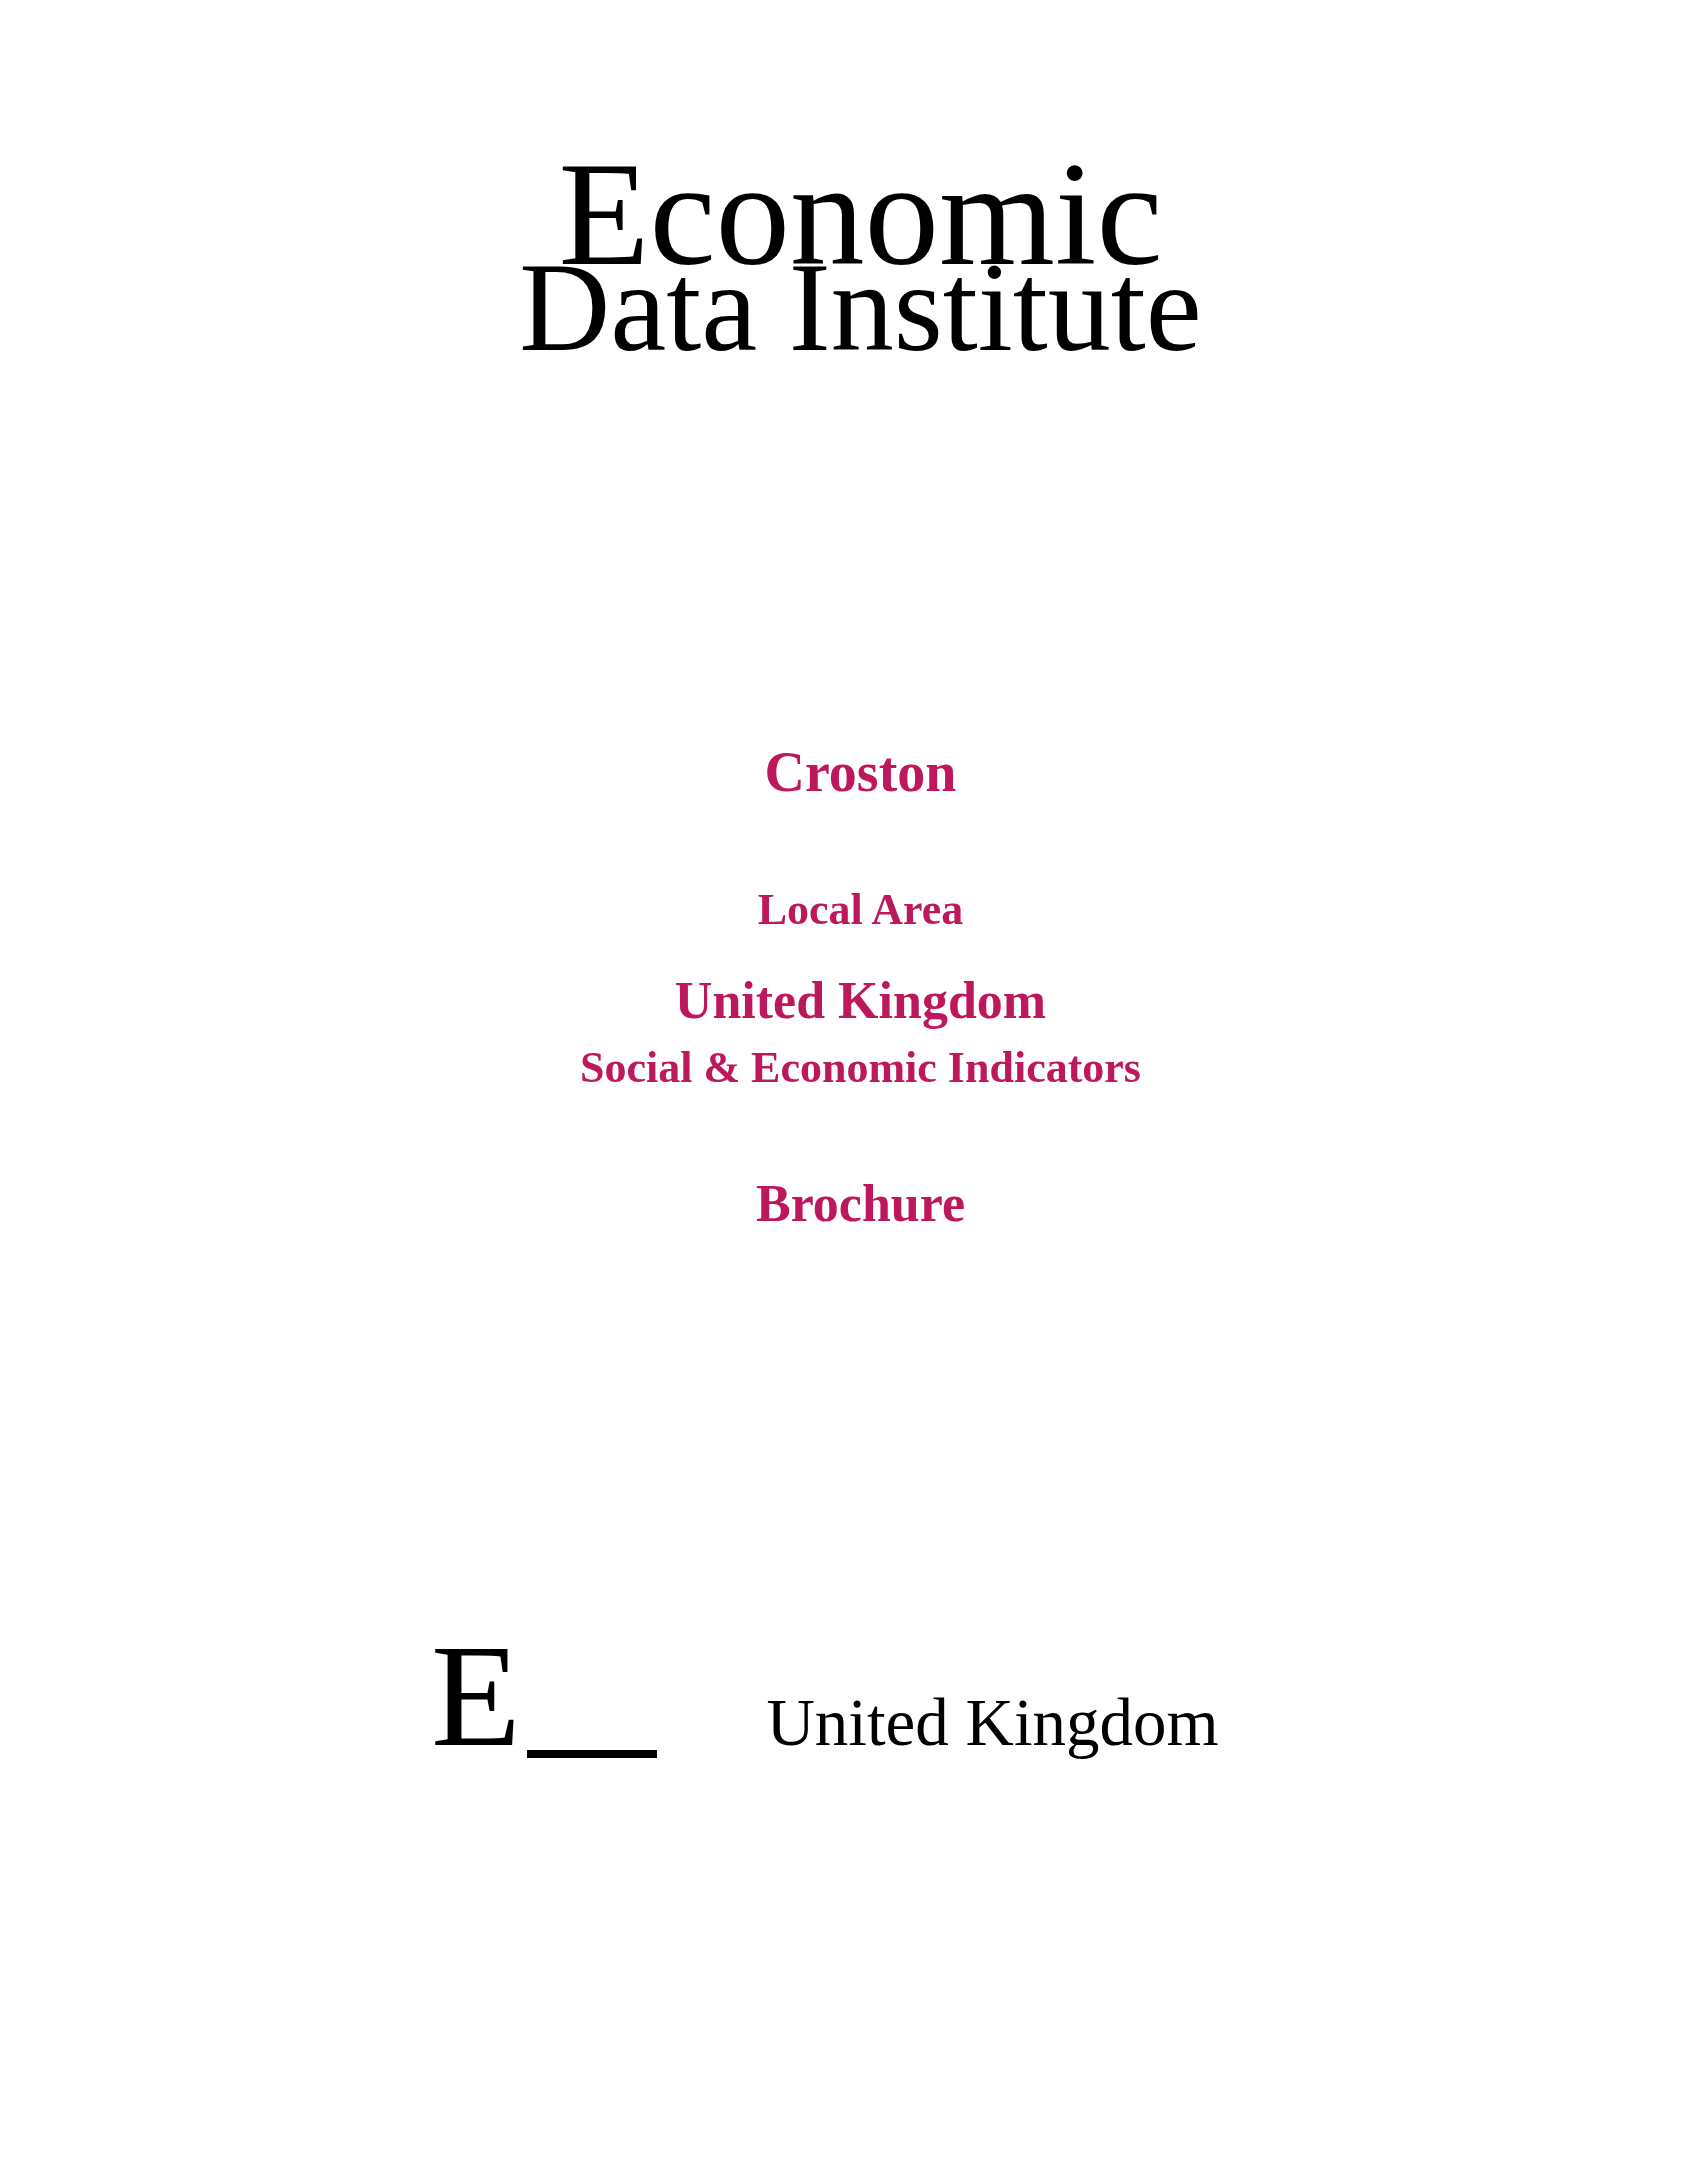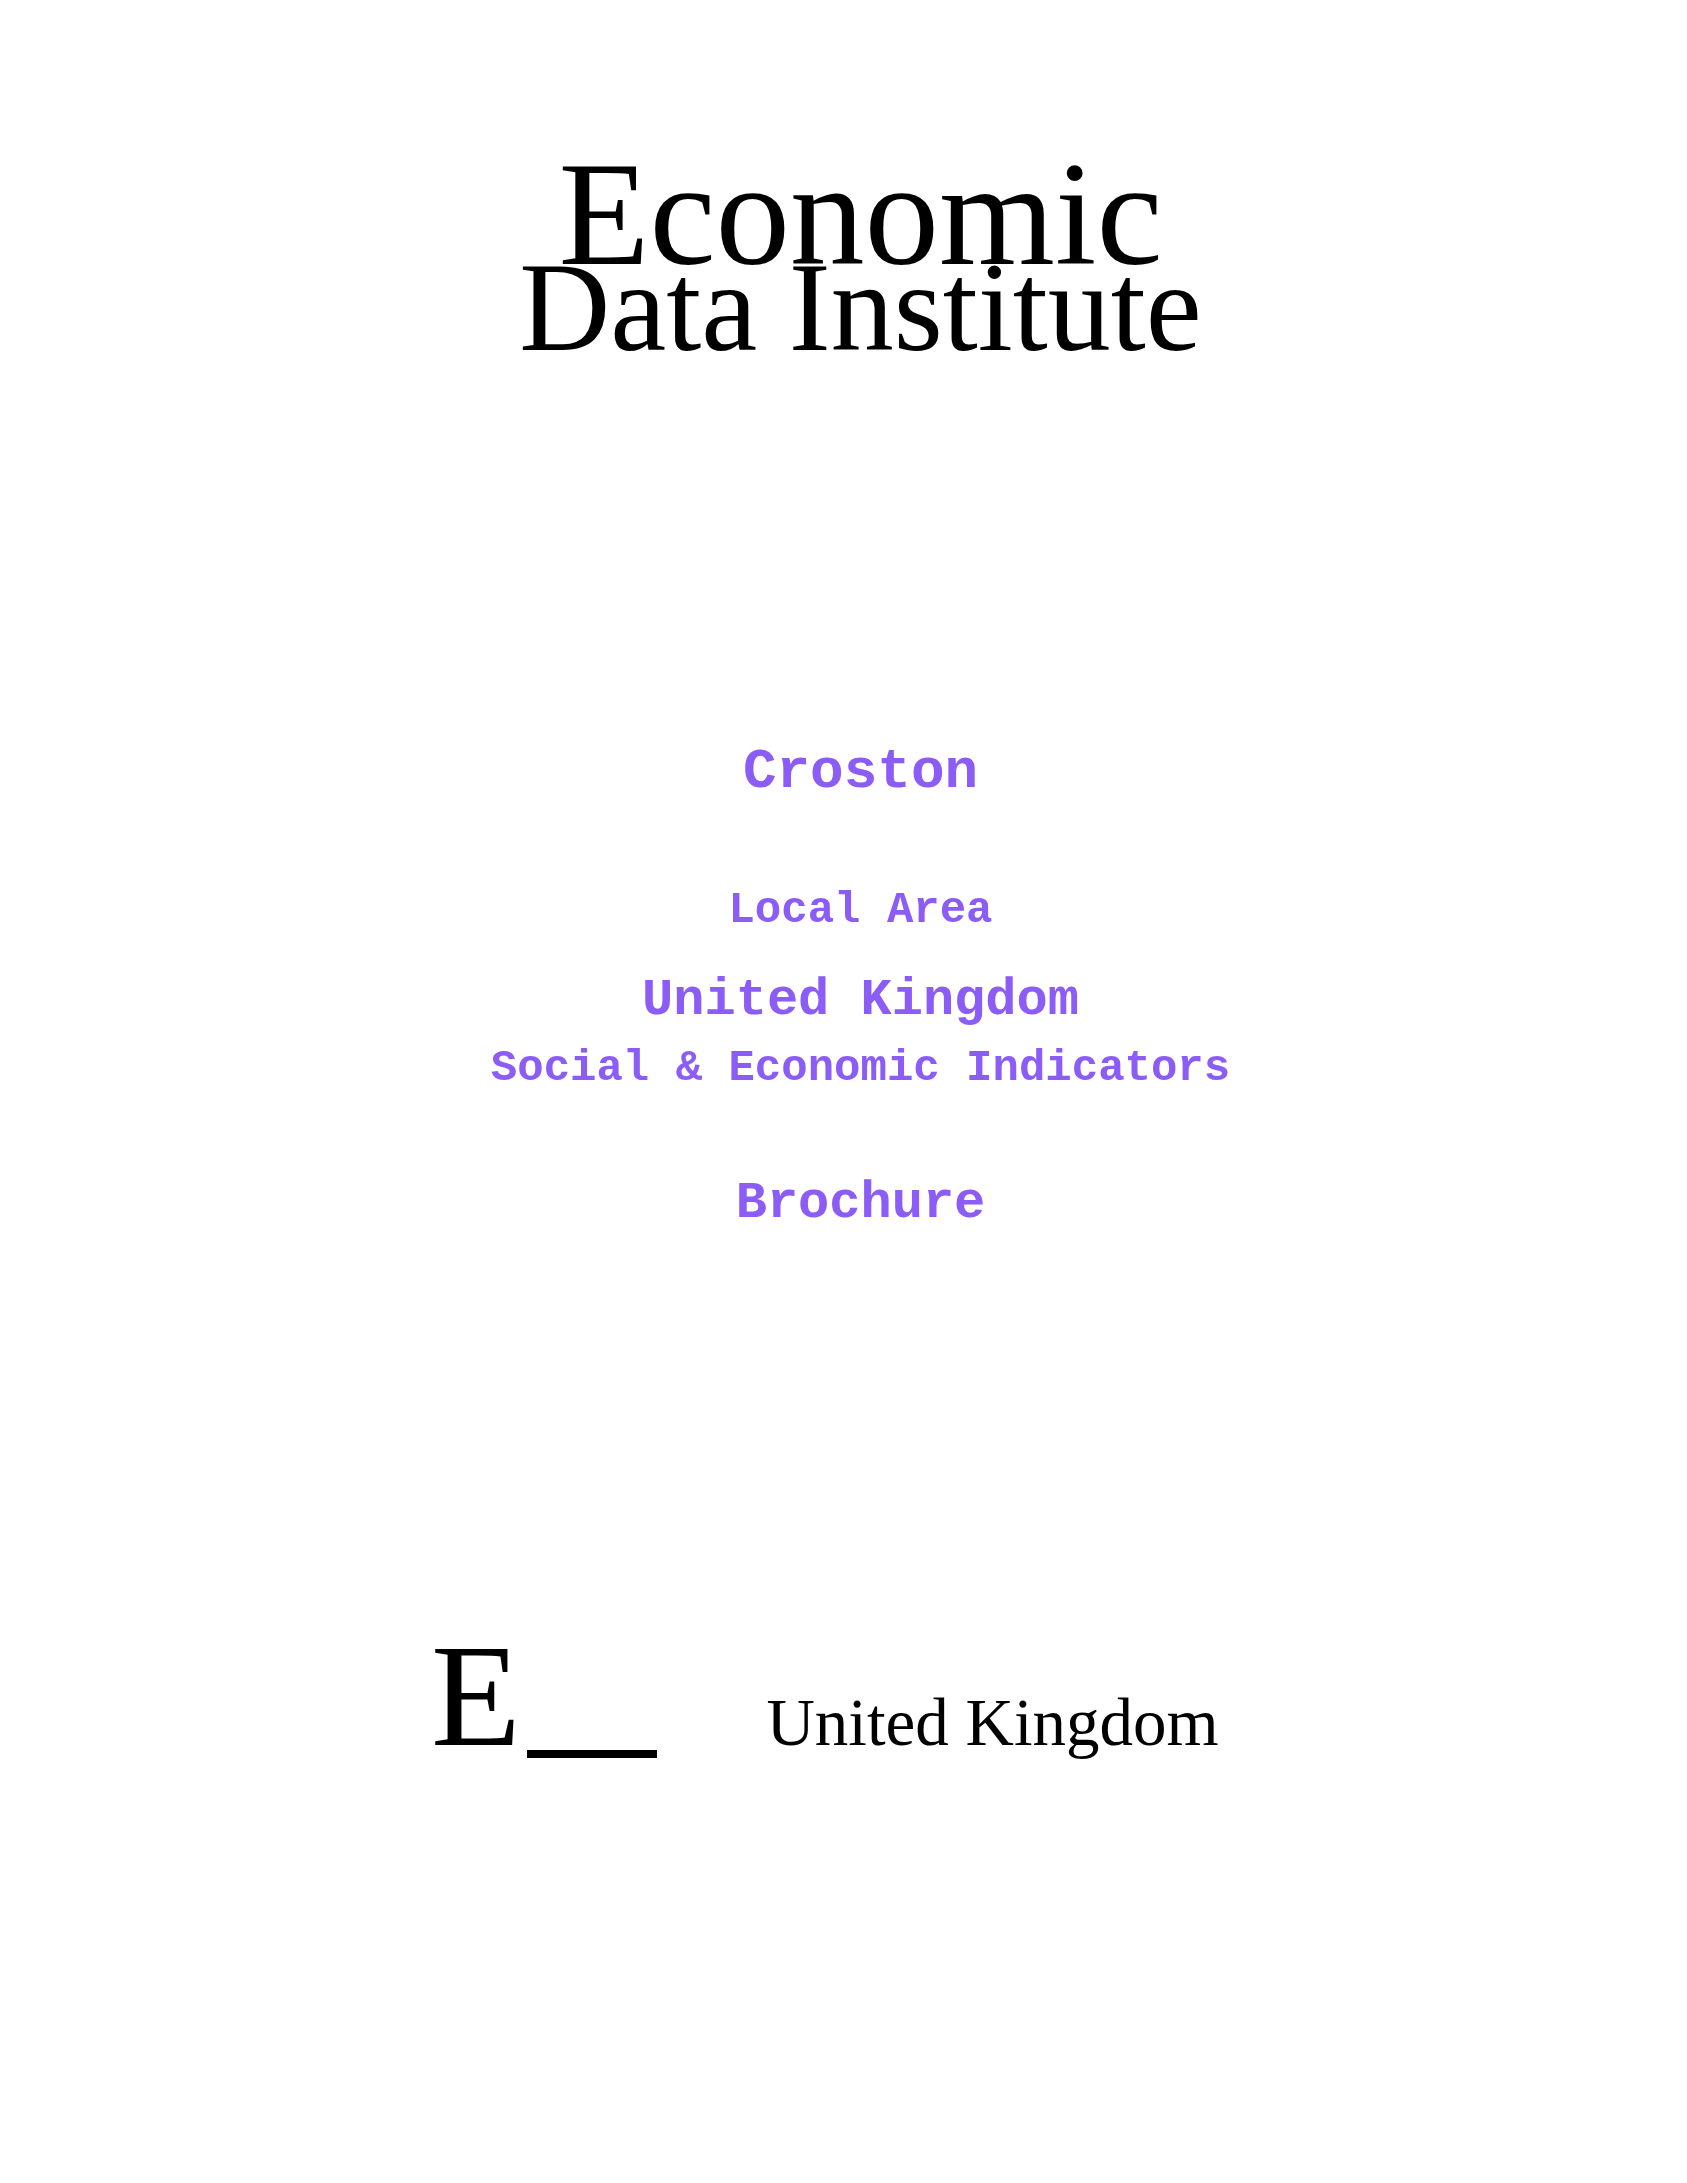--- a/index.html
+++ b/index.html
@@ -14,22 +14,22 @@
     background: #ffffff;
     overflow: hidden;
     font-kerning: normal;
   }
   
   .serif {
     font-family: "Liberation Serif", "DejaVu Serif", serif;
     color: #000000;
   }
   .sans {
-    font-family: Liberation Mono, monospace;
-    color: #8b5cf6;
+    font-family: Liberation Serif, serif;
+    color: #be185d;
   }
   .centerline {
     position: absolute;
     left: 0;
     right: 0;
     padding-left: 34px; 
     text-align: center;
     white-space: nowrap;
     line-height: 1;
   }

